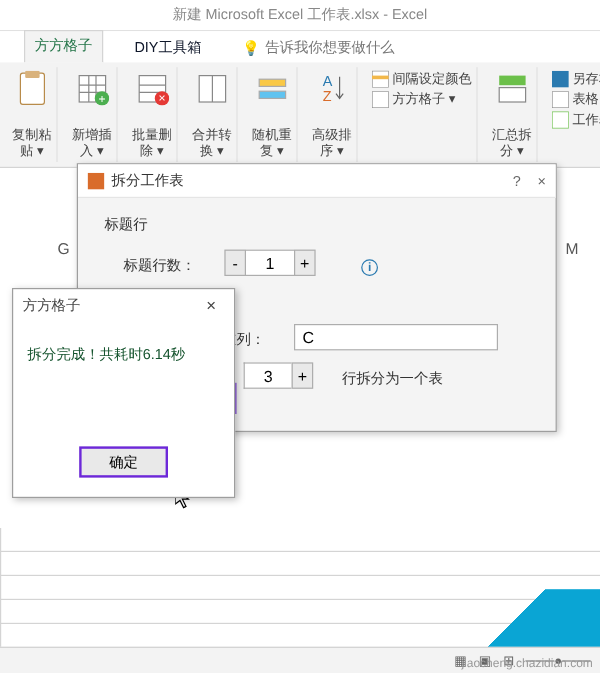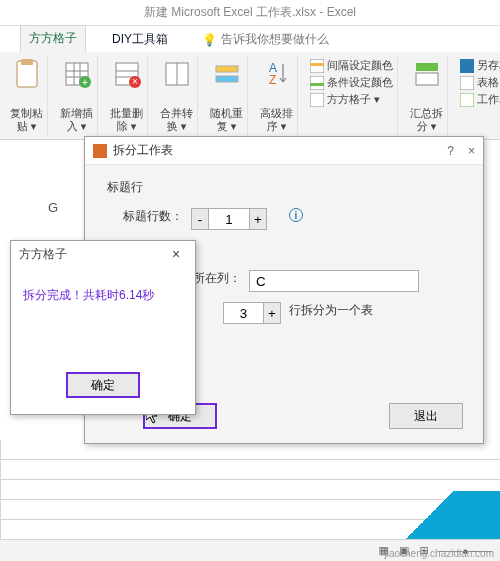--- a/index.html
+++ b/index.html
@@ -14,38 +14,38 @@
 .ricon{width:32px;height:32px;display:flex;align-items:center;justify-content:center}
 .rlabel{font-size:11px;color:#444;text-align:center;line-height:13px}
 .rmini{display:flex;flex-direction:column;gap:2px;font-size:11px;color:#444;justify-content:center}
 .rmini div{display:flex;align-items:flex-end;gap:3px;white-space:nowrap}
 .sheet{position:absolute;top:140px;left:0;right:0;bottom:34px;background:#fff}
 .colhdr{position:absolute;top:60px;left:48px;color:#555;font-size:13px}
 .colM{position:absolute;top:60px;right:18px;color:#555;font-size:13px}
 .grid{position:absolute;left:0;right:0;top:300px;bottom:0}
 .grid .row{height:20px;border-bottom:1px solid #d4d4d4;border-left:1px solid #d4d4d4}
 .dialog{position:absolute;background:#f4f4f4;border:1px solid #9e9e9e;box-shadow:2px 2px 6px rgba(0,0,0,.25)}
-.split-dlg{top:136px;left:84px;width:400px;height:308px}
+.split-dlg{top:136px;left:64px;width:400px;height:224px}
 .dlg-title{height:28px;background:#fff;display:flex;align-items:center;padding:0 8px;font-size:12px;color:#333;justify-content:space-between;border-bottom:1px solid #e5e5e5}
 .dlg-title .rbtns{display:flex;gap:14px;color:#666}
 .dlg-body{padding:14px 22px;color:#333;font-size:12px}
 .section-title{margin-bottom:12px}
-.formrow{display:flex;align-items:flex-start;gap:8px;margin:10px 0}
+.formrow{display:flex;align-items:flex-end;gap:24px;margin:10px 0}
 .spin{display:flex;align-items:center}
 .spin button{width:18px;height:22px;border:1px solid #adadad;background:#e9e9e9;cursor:pointer}
 .spin input{width:40px;height:22px;text-align:center;border:1px solid #adadad;border-left:0;border-right:0}
 .hint{color:#217346;display:flex;align-items:center;gap:6px;margin-left:14px}
 .info-icon{width:14px;height:14px;border:1px solid #2a7ab0;border-radius:50%;color:#2a7ab0;display:flex;align-items:center;justify-content:center;font-size:10px;font-weight:bold}
 .txt{width:170px;height:22px;border:1px solid #adadad;padding:0 6px;background:#fff}
 .dlg-foot{position:absolute;bottom:14px;right:20px;left:20px;display:flex;justify-content:space-between}
 .btn{min-width:74px;height:26px;border:1px solid #adadad;background:#e9e9e9;cursor:pointer;font-size:12px}
 .btn.primary{border:2px solid #6d28d9}
 .msg-dlg{top:240px;left:10px;width:186px;height:175px;background:#fff;z-index:5}
 .msg-title{height:26px;display:flex;align-items:center;justify-content:space-between;padding:0 8px;font-size:12px}
-.msg-body{padding:20px 12px;font-size:12px;color:#6d28d9}
+.msg-body{padding:20px 12px;font-size:12px;color:#14532d}
 .msg-foot{display:flex;justify-content:center;padding-bottom:10px;position:absolute;bottom:6px;left:0;right:0}
 .close-x{width:22px;height:22px;display:flex;align-items:center;justify-content:center;cursor:pointer;font-size:14px}
 .redmark{position:absolute;top:354px;left:135px;width:40px;height:30px;pointer-events:none}
 .cursor{position:absolute;top:406px;left:146px;pointer-events:none}
 .statusbar{position:absolute;bottom:0;left:0;right:0;height:22px;background:#f3f3f3;border-top:1px solid #d4d4d4;display:flex;align-items:center;justify-content:flex-end;padding:0 8px;gap:10px;color:#666;font-size:11px}
 .corner{position:absolute;right:0;bottom:20px;width:110px;height:50px;background:linear-gradient(135deg,transparent 40%,#0aa5d4 40%)}
 .wm{position:absolute;bottom:2px;right:6px;color:#999;font-size:10px}
 svg{display:block}
 </style>
 </head>
@@ -139,27 +139,20 @@
       <div>
           <svg width="14" height="14">
             <rect width="14" height="14" fill="#fff" stroke="#888"></rect>
             <rect y="4" width="14" height="3" fill="#f2b84b"></rect>
           </svg>
           <span>间隔设定颜色</span>
         </div>
       <div>
           <svg width="14" height="14">
             <rect width="14" height="14" fill="#fff" stroke="#888"></rect>
-            <rect y="7" width="14" height="3" fill="#6cc04a"></rect>
-          </svg>
-          <span>条件设定颜色</span>
-        </div>
-      <div>
-          <svg width="14" height="14">
-            <rect width="14" height="14" fill="#fff" stroke="#888"></rect>
           </svg>
           <span>方方格子 ▾</span>
         </div>
     </div>
   </div>
   <div class="rgroup">
     <div class="ricon">
         <svg width="28" height="28">
           <rect x="3" y="3" width="22" height="8" fill="#6cc04a"></rect>
           <rect x="3" y="13" width="22" height="12" fill="#fff" stroke="#888"></rect>
@@ -237,21 +230,20 @@
     <div class="formrow" style="margin-left:116px">
       <div class="spin">
         <input style="border-left: 1px solid rgb(173, 173, 173);" value="3">
         <button>+</button>
       </div>
       <span>行拆分为一个表</span>
     </div>
   </div>
   <div class="dlg-foot">
     <button class="btn primary" style="margin-left:38px">确定</button>
-    <button class="btn">退出</button>
   </div>
 </div>
 
 <div class="dialog msg-dlg">
   <div class="msg-title">
     <span>方方格子</span>
     <span class="close-x">×</span>
   </div>
   <div class="msg-body">拆分完成！共耗时6.14秒</div>
   <div class="msg-foot">

